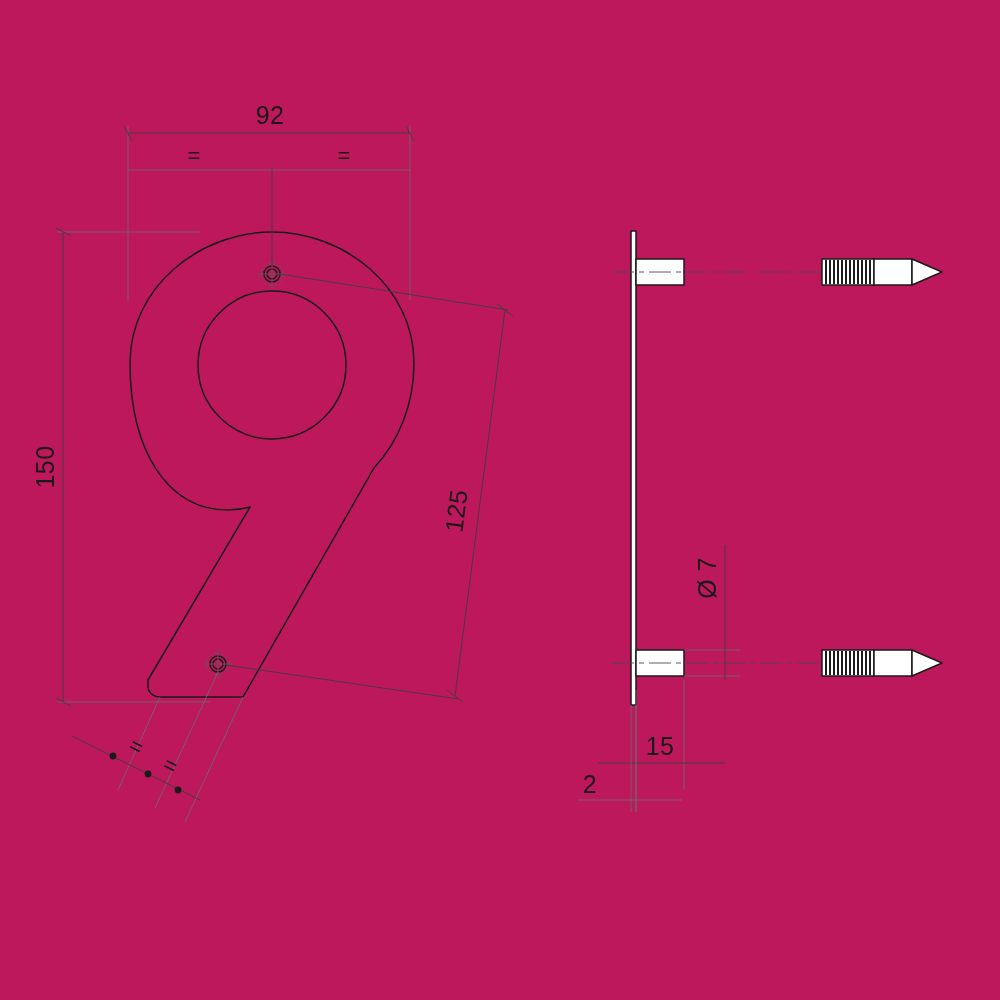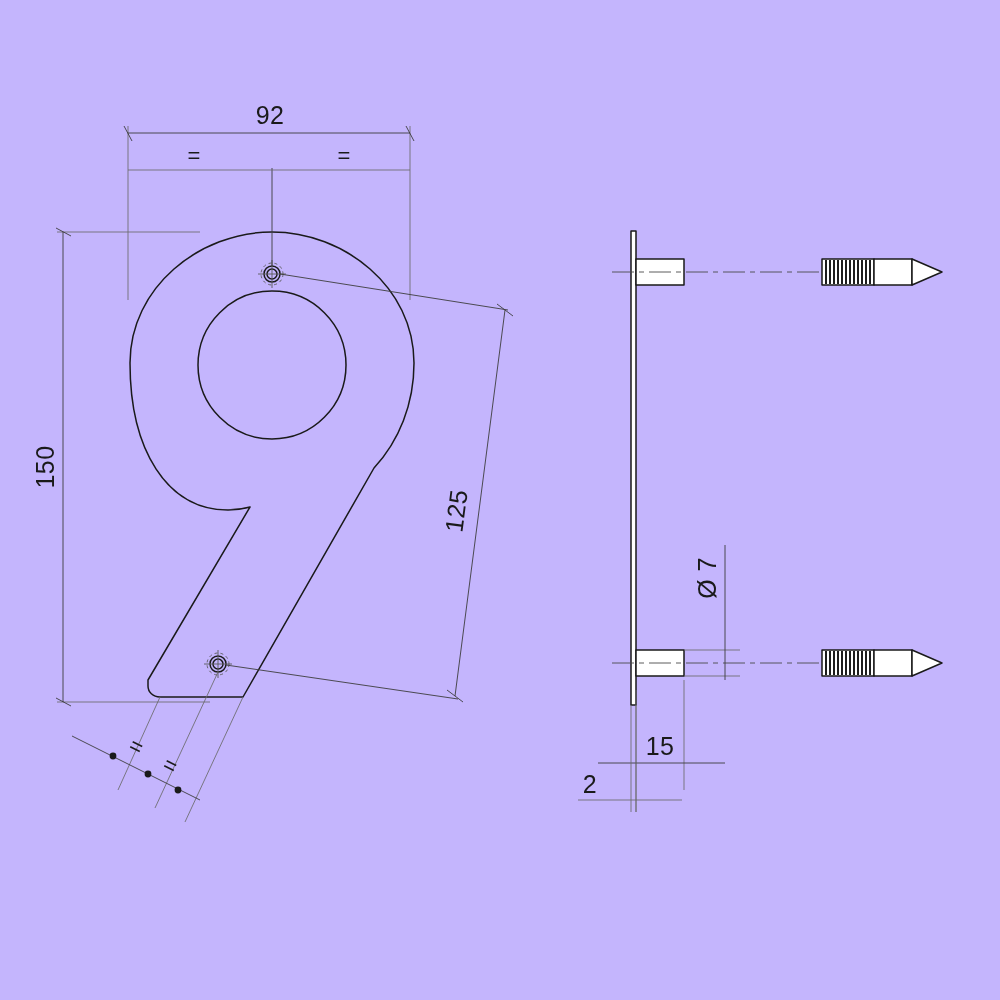--- a/index.html
+++ b/index.html
@@ -11,21 +11,21 @@
   body {
     width: 1000px;
     height: 1000px;
     font-family: "Liberation Sans", sans-serif;
     overflow: hidden;
   }
   #drawing-root {
     position: relative;
     width: 1000px;
     height: 1000px;
-    background: #c4b5fd;
+    background: #be185d;
   }
   svg#tech-drawing {
     display: block;
     width: 1000px;
     height: 1000px;
   }
   .obj-line {
     fill: none;
     stroke: #1a1a1a;
     stroke-width: 1.5;

